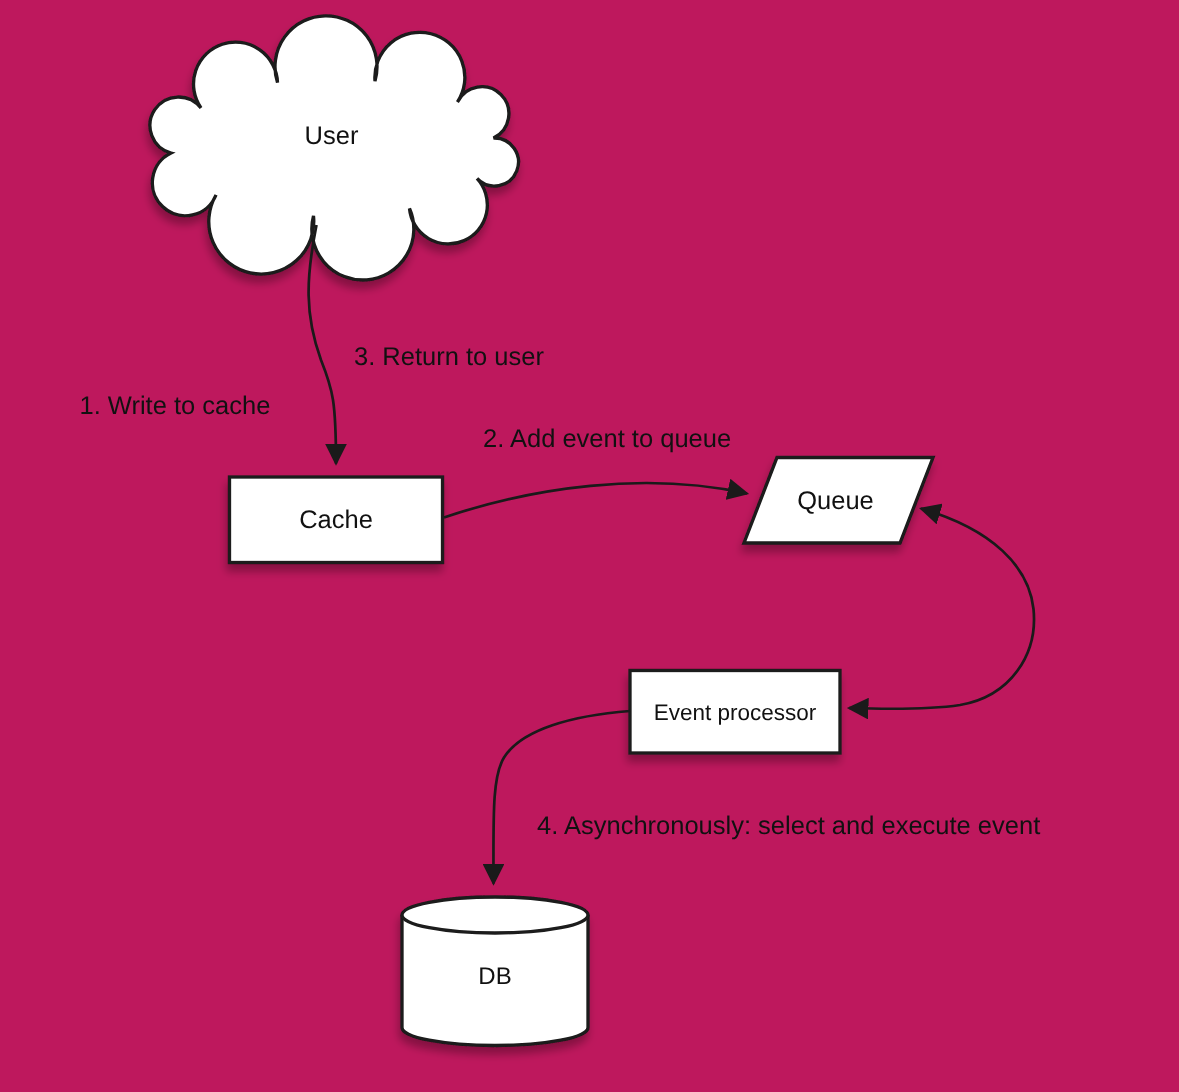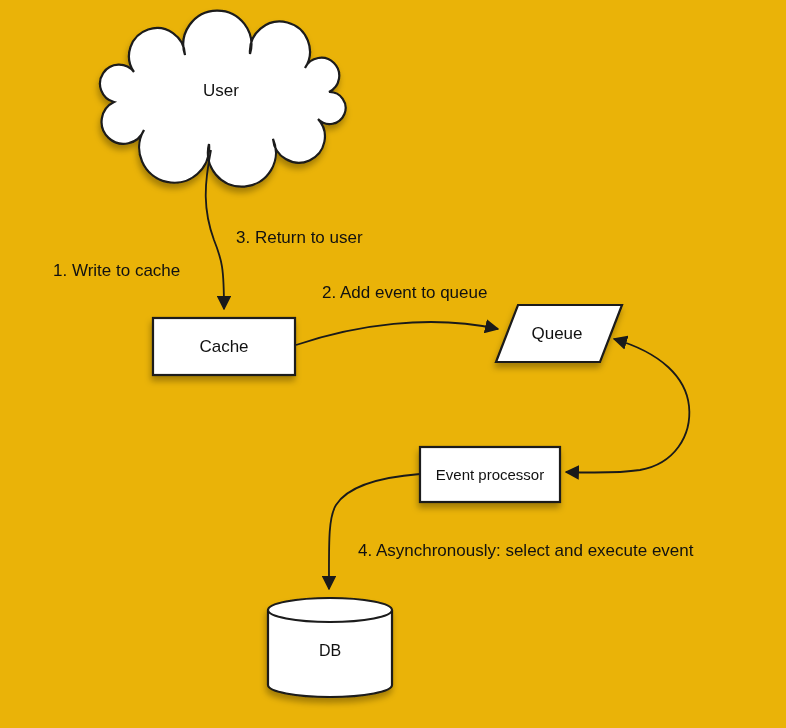--- a/index.html
+++ b/index.html
@@ -1,19 +1,19 @@
 <!DOCTYPE html>
 <html><head>
 <meta charset="utf-8">
 <style>
   html, body { margin: 0; padding: 0; background: #ffffff; }
   .canvas {
     width: 786px;
     height: 728px;
-    background: #eab308;
+    background: #be185d;
     position: relative;
     overflow: hidden;
     font-family: "Liberation Sans", sans-serif;
   }
   svg { display: block; }
   .shape {
     fill: #ffffff;
     stroke: #1a1a1a;
     stroke-width: 2.2;
   }

